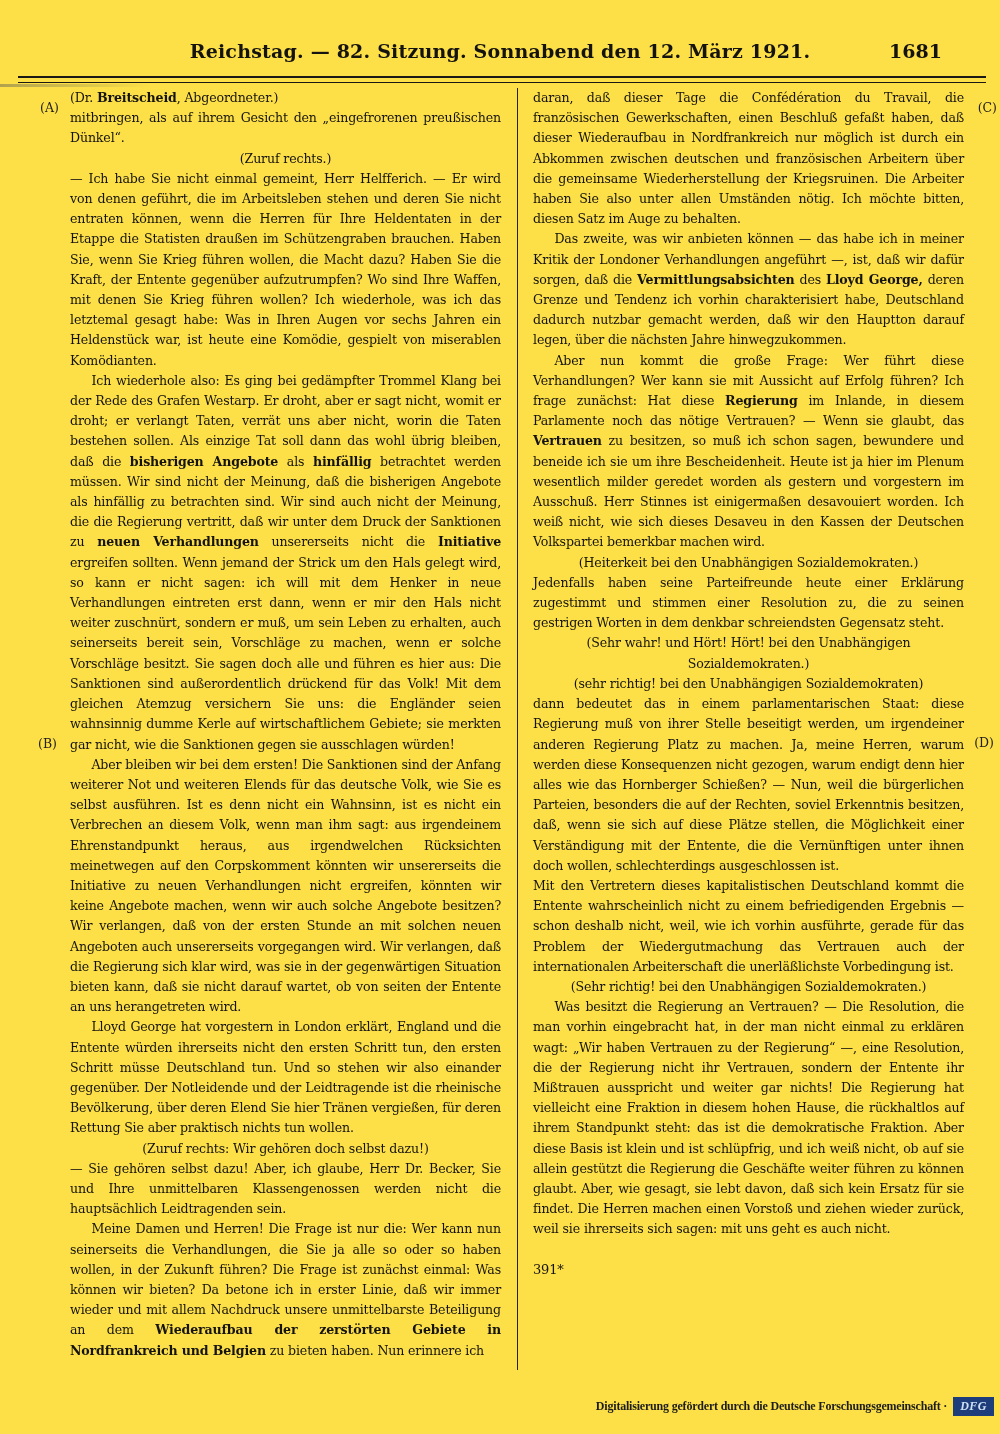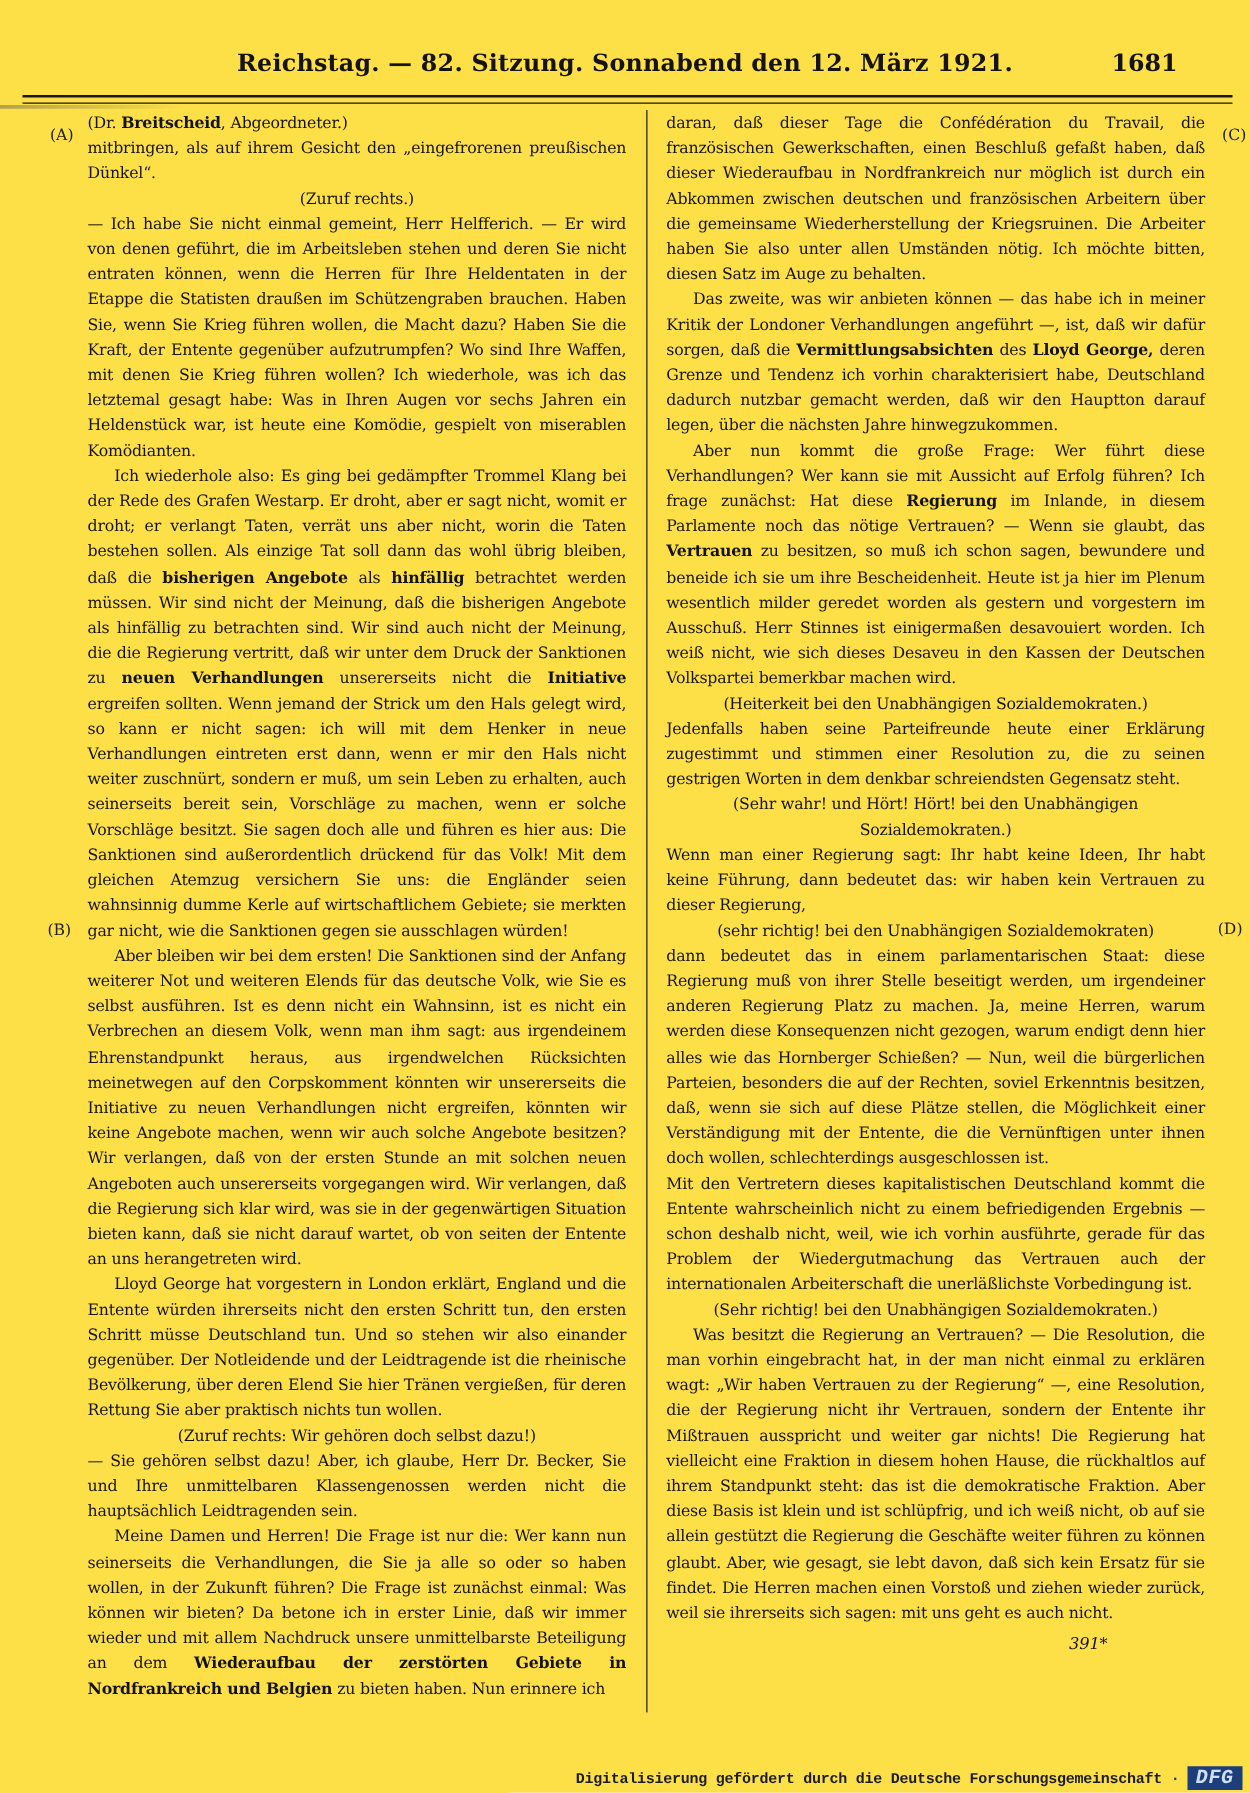--- a/index.html
+++ b/index.html
@@ -52,50 +52,48 @@
     margin:0 15px 0 16px;
     height:1282px;
   }
   .blk{margin:0;}
   .speaker{text-align:left;}
   .para{text-indent:0;}
   .para-indent{text-indent:1.7em;}
   .stage{text-align:center;text-indent:0;}
   .b{font-weight:bold;}
   .footnote-mark{
-    text-align:right;
     padding-right:78px;
-    margin-top:6px;
+    margin-top:20px;
     font-size:13px;
-    font-style:italic;
   }
   
   .margin-letter{
     position:absolute;
     font-size:12.5px;
     color:#23201c;
   }
   #ml-a{left:40px;top:100px;}
   #ml-b{left:38px;top:736px;}
   #ml-c{right:3px;top:100px;}
   #ml-d{right:6px;top:735px;}
   
   .footer{
-    position:absolute;right:6px;bottom:2px;
+    position:absolute;right:6px;bottom:18px;
     display:flex;align-items:center;gap:6px;
-    font-family:Liberation Mono, monospace;
+    font-family:Liberation Serif, serif;
   }
   .footer-credit{
     font-size:12px;font-weight:bold;color:#1c1c1c;letter-spacing:-0.2px;
   }
   .dfg-logo{
     display:inline-block;
     background:#1d3d7b;
     color:#cfe0f4;
-    font-size:16px;font-weight:bold;font-style:italic;
+    font-size:12px;font-weight:bold;font-style:italic;
     padding:2px 7px 3px 7px;
     letter-spacing:.5px;
     line-height:14px;
   }
   
   .scan-smudge-top{
     position:absolute;top:84px;left:0;width:150px;height:3px;
     background:linear-gradient(to right,#555,transparent);
     opacity:.45;
   }
@@ -132,21 +130,20 @@
       </div>
     <div class="col-divider"></div>
     <div class="col" id="col-right">
 
     <p class="blk para"><span>daran, daß dieser Tage die Confédération du Travail, die französischen Gewerkschaften, einen Beschluß gefaßt haben, daß dieser Wiederaufbau in Nordfrankreich nur möglich ist durch ein Abkommen zwischen deutschen und französischen Arbeitern über die gemeinsame Wiederherstellung der Kriegsruinen. Die Arbeiter haben Sie also unter allen Umständen nötig. Ich möchte bitten, diesen Satz im Auge zu behalten.</span></p>
         <p class="blk para-indent"><span>Das zweite, was wir anbieten können — das habe ich in meiner Kritik der Londoner Verhandlungen angeführt —, ist, daß wir dafür sorgen, daß die </span><span class="b">Vermittlungsabsichten</span><span> des </span><span class="b">Lloyd George,</span><span> deren Grenze und Tendenz ich vorhin charakterisiert habe, Deutschland dadurch nutzbar gemacht werden, daß wir den Hauptton darauf legen, über die nächsten Jahre hinwegzukommen.</span></p>
         <p class="blk para-indent"><span>Aber nun kommt die große Frage: Wer führt diese Verhandlungen? Wer kann sie mit Aussicht auf Erfolg führen? Ich frage zunächst: Hat diese </span><span class="b">Regierung</span><span> im Inlande, in diesem Parlamente noch das nötige Vertrauen? — Wenn sie glaubt, das </span><span class="b">Vertrauen</span><span> zu besitzen, so muß ich schon sagen, bewundere und beneide ich sie um ihre Bescheidenheit. Heute ist ja hier im Plenum wesentlich milder geredet worden als gestern und vorgestern im Ausschuß. Herr Stinnes ist einigermaßen desavouiert worden. Ich weiß nicht, wie sich dieses Desaveu in den Kassen der Deutschen Volkspartei bemerkbar machen wird.</span></p>
         <p class="blk stage"><span>(Heiterkeit bei den Unabhängigen Sozialdemokraten.)</span></p>
         <p class="blk para"><span>Jedenfalls haben seine Parteifreunde heute einer Erklärung zugestimmt und stimmen einer Resolution zu, die zu seinen gestrigen Worten in dem denkbar schreiendsten Gegensatz steht.</span></p>
         <p class="blk stage"><span>(Sehr wahr! und Hört! Hört! bei den Unabhängigen Sozialdemokraten.)</span></p>
-        <p class="blk para"><span>Wenn man einer Regierung sagt: Ihr habt keine Ideen, Ihr habt keine Führung, dann bedeutet das: wir haben kein Vertrauen zu dieser Regierung,</span></p>
         <p class="blk stage"><span>(sehr richtig! bei den Unabhängigen Sozialdemokraten)</span></p>
         <p class="blk para"><span>dann bedeutet das in einem parlamentarischen Staat: diese Regierung muß von ihrer Stelle beseitigt werden, um irgendeiner anderen Regierung Platz zu machen. Ja, meine Herren, warum werden diese Konsequenzen nicht gezogen, warum endigt denn hier alles wie das Hornberger Schießen? — Nun, weil die bürgerlichen Parteien, besonders die auf der Rechten, soviel Erkenntnis besitzen, daß, wenn sie sich auf diese Plätze stellen, die Möglichkeit einer Verständigung mit der Entente, die die Vernünftigen unter ihnen doch wollen, schlechterdings ausgeschlossen ist.</span></p>
         <p class="blk para"><span>Mit den Vertretern dieses kapitalistischen Deutschland kommt die Entente wahrscheinlich nicht zu einem befriedigenden Ergebnis — schon deshalb nicht, weil, wie ich vorhin ausführte, gerade für das Problem der Wiedergutmachung das Vertrauen auch der internationalen Arbeiterschaft die unerläßlichste Vorbedingung ist.</span></p>
         <p class="blk stage"><span>(Sehr richtig! bei den Unabhängigen Sozialdemokraten.)</span></p>
         <p class="blk para-indent"><span>Was besitzt die Regierung an Vertrauen? — Die Resolution, die man vorhin eingebracht hat, in der man nicht einmal zu erklären wagt: „Wir haben Vertrauen zu der Regierung“ —, eine Resolution, die der Regierung nicht ihr Vertrauen, sondern der Entente ihr Mißtrauen ausspricht und weiter gar nichts! Die Regierung hat vielleicht eine Fraktion in diesem hohen Hause, die rückhaltlos auf ihrem Standpunkt steht: das ist die demokratische Fraktion. Aber diese Basis ist klein und ist schlüpfrig, und ich weiß nicht, ob auf sie allein gestützt die Regierung die Geschäfte weiter führen zu können glaubt. Aber, wie gesagt, sie lebt davon, daß sich kein Ersatz für sie findet. Die Herren machen einen Vorstoß und ziehen wieder zurück, weil sie ihrerseits sich sagen: mit uns geht es auch nicht.</span></p>
         <div class="footnote-mark">391*</div>
       </div>
   </div>
 
   <div class="footer">

